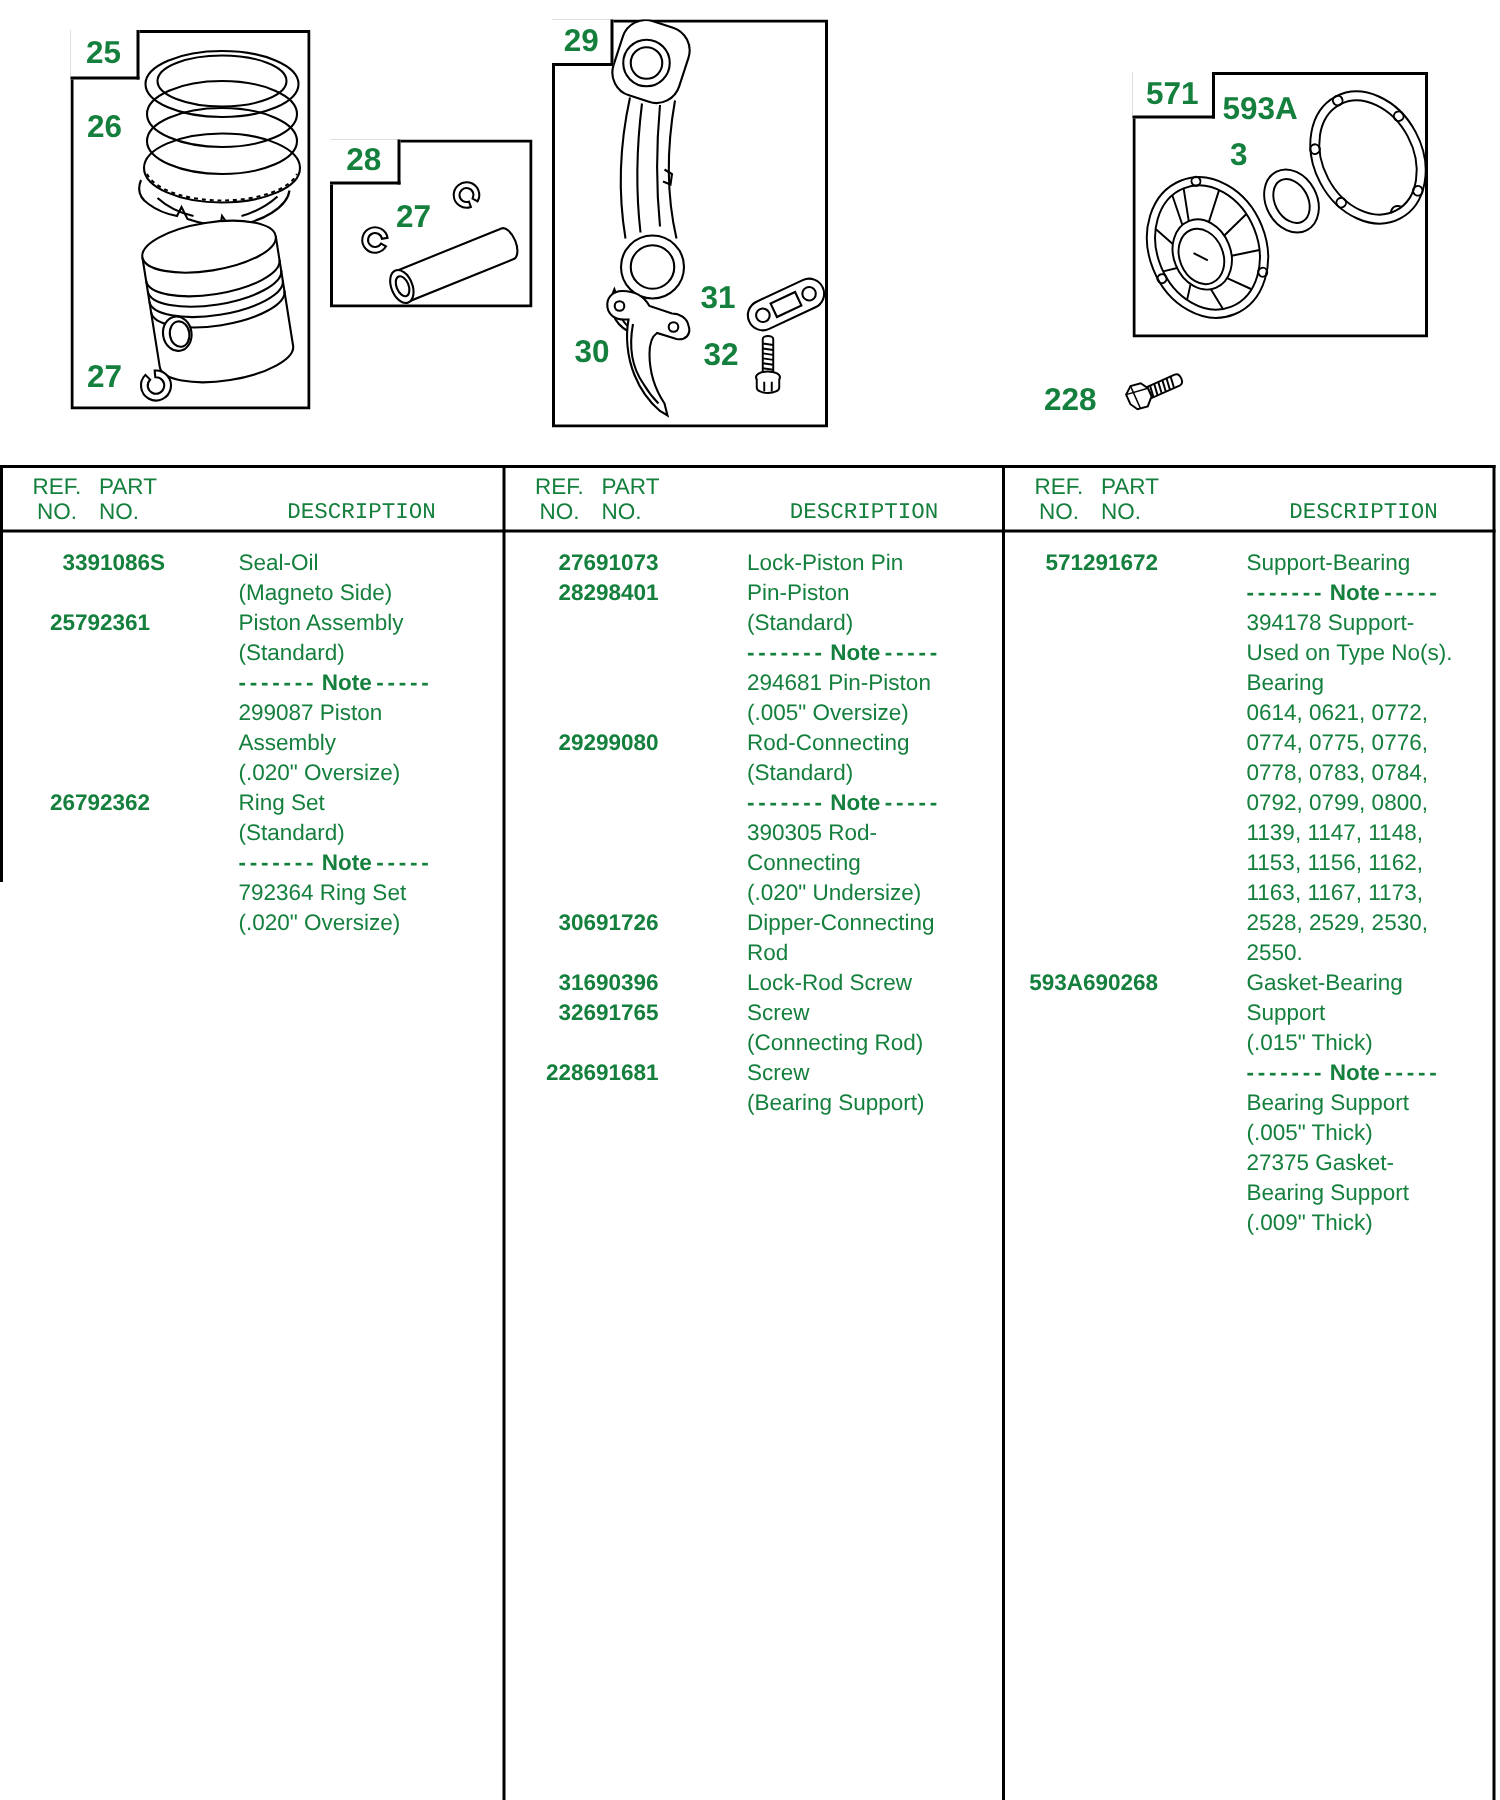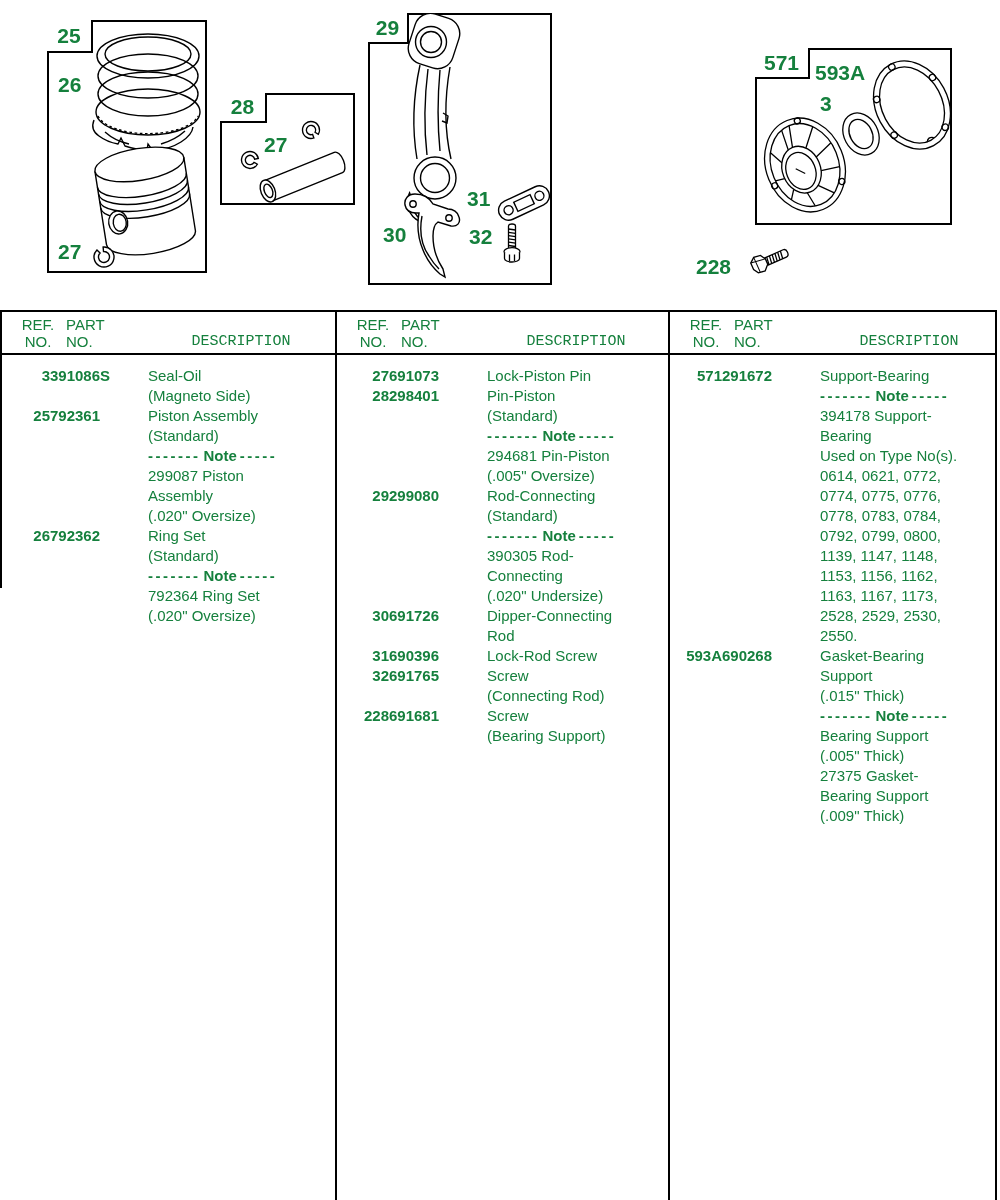--- a/index.html
+++ b/index.html
@@ -22,21 +22,21 @@
   .thcol{position:absolute;top:314px;height:36px;display:flex;align-items:flex-end;
          font-size:15px;line-height:17px;}
   .th-ref{width:56px;text-align:center;flex:none;}
   .th-part{width:88px;text-align:left;flex:none;}
   .th-desc{margin-left:12px;width:150px;text-align:center;flex:none;font-family:Liberation Mono, monospace;}
 
   .tcol{position:absolute;top:357px;padding-top:9px;}
   .trow{display:flex;font-size:15px;line-height:20px;}
   .tref{width:50px;text-align:right;font-weight:bold;flex:none;}
   .tpart{width:88px;text-align:left;font-weight:bold;flex:none;}
-  .tdesc{margin-left:10px;flex:1;white-space:nowrap;}
+  .tdesc{margin-left:21px;flex:1;white-space:nowrap;}
   .tdesc b{font-weight:normal;}
   .dashes{font-weight:bold;letter-spacing:2.5px;}
   .notelbl{font-weight:bold;padding:0 3px;}
 </style>
 </head>
 <body>
 
 <div class="page">
 
   <div class="figbox" style="left:47px;top:20px;width:160px;height:253px">
@@ -393,26 +393,26 @@
         <span class="tdesc"><span class="dashes">-------</span><span class="notelbl">Note</span><span class="dashes">-----</span></span>
       </div>
       <div class="trow">
         <span class="tref"></span>
         <span class="tpart"></span>
         <span class="tdesc"><b>394178</b> Support-</span>
       </div>
       <div class="trow">
         <span class="tref"></span>
         <span class="tpart"></span>
+        <span class="tdesc">Used on Type No(s).</span>
+      </div>
+      <div class="trow">
+        <span class="tref"></span>
+        <span class="tpart"></span>
         <span class="tdesc">Bearing</span>
-      </div>
-      <div class="trow">
-        <span class="tref"></span>
-        <span class="tpart"></span>
-        <span class="tdesc">Used on Type No(s).</span>
       </div>
       <div class="trow">
         <span class="tref"></span>
         <span class="tpart"></span>
         <span class="tdesc">0614, 0621, 0772,</span>
       </div>
       <div class="trow">
         <span class="tref"></span>
         <span class="tpart"></span>
         <span class="tdesc">0774, 0775, 0776,</span>

